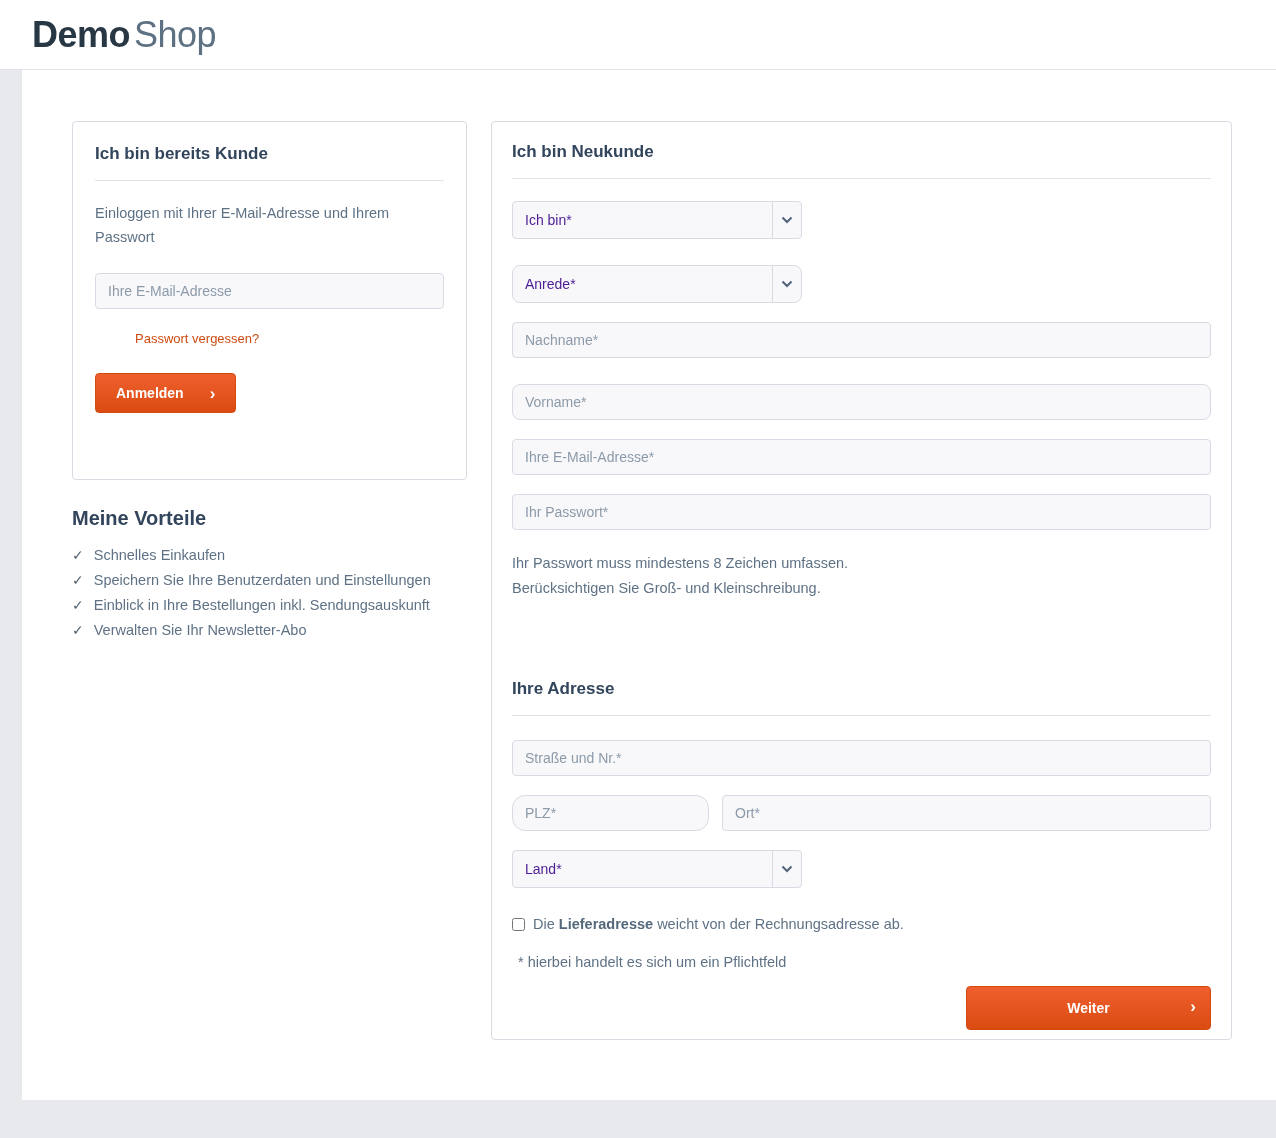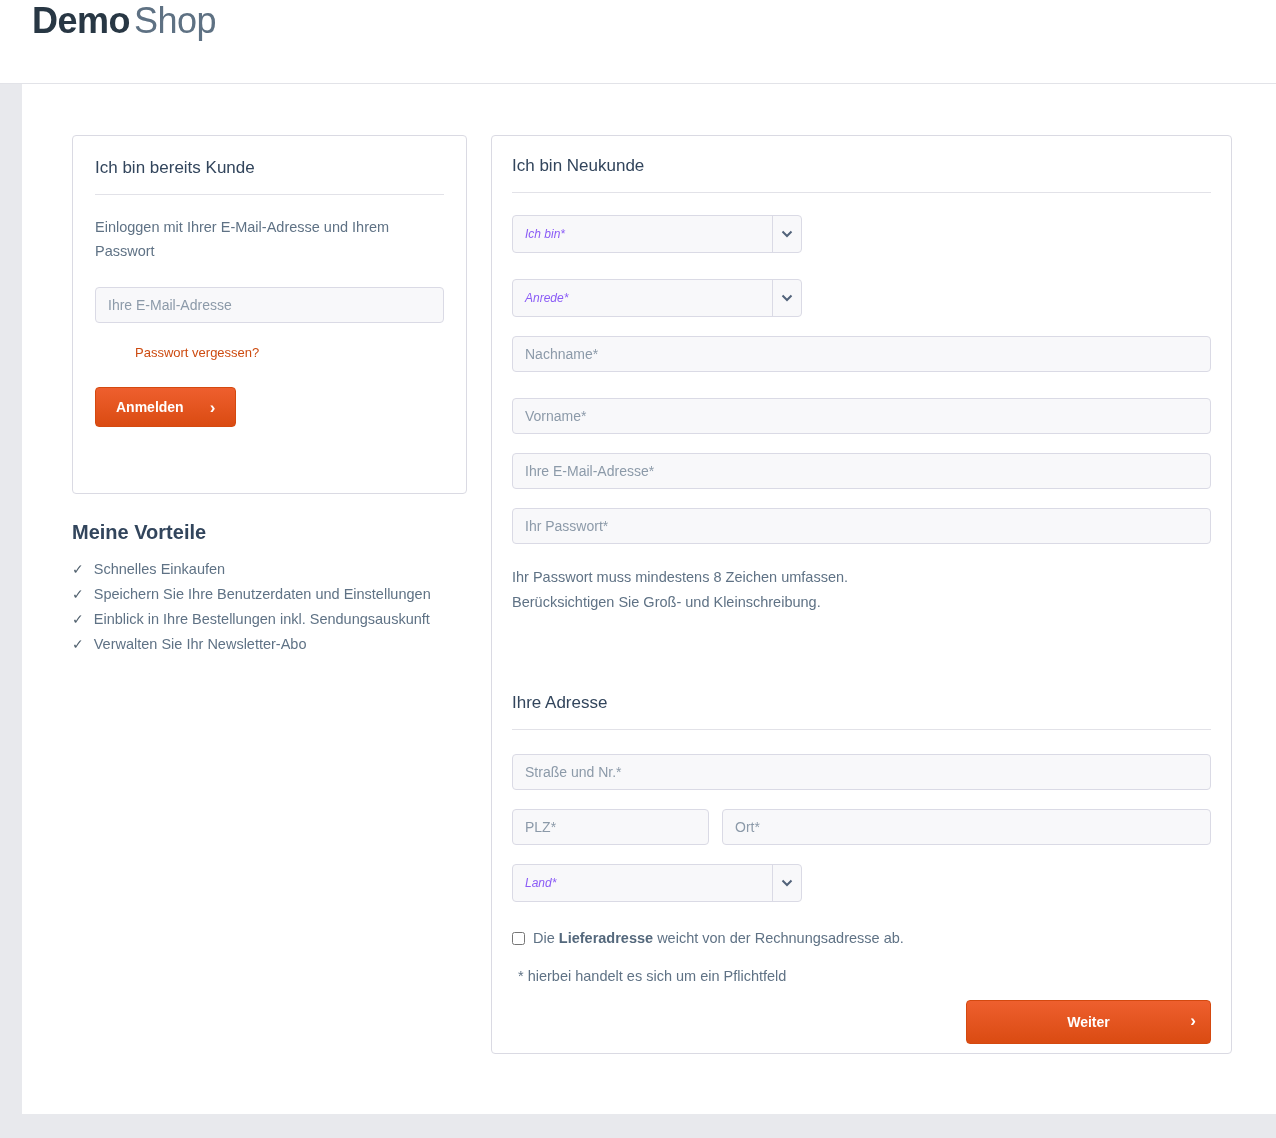--- a/index.html
+++ b/index.html
@@ -4,23 +4,23 @@
 <style>
   * { margin: 0; padding: 0; box-sizing: border-box; }
   html, body {
     width: 1276px; height: 1138px;
     background: #e8e9ed;
     font-family: "Liberation Sans", sans-serif;
     overflow: hidden;
   }
   
   .header {
-    height: 84px; background: #ffffff;
+    height: 70px; background: #ffffff;
     border-bottom: 1px solid #e2e3e8;
-    display: flex; align-items: flex-start;
+    display: flex; align-items: center;
     padding-left: 32px;
   }
   .logo { font-size: 36px; letter-spacing: -0.5px; cursor: pointer; }
   .logo .logo-bold { font-weight: bold; color: #283744; }
   .logo .logo-light { font-weight: normal; color: #5e7183; margin-left: 4px; }
 
   
   .content {
     position: relative;
     margin-left: 22px;
@@ -31,21 +31,21 @@
   .panel {
     position: absolute;
     background: #ffffff;
     border: 1px solid #dadae3;
     border-radius: 4px;
   }
   .panel-login { left: 50px; top: 51px; width: 395px; height: 359px; padding: 22px; }
   .panel-register { left: 469px; top: 51px; width: 741px; height: 919px; padding: 20px; }
 
   .panel-title, .section-title {
-    font-size: 17px; font-weight: normal; color: #32455c;
+    font-size: 17px; font-weight: bold; color: #32455c;
   }
   .divider { border-bottom: 1px solid #e2e2e8; margin-top: 16px; }
 
   .body-text { font-size: 14.5px; color: #5f7285; line-height: 24px; }
 
   
   .text-input {
     display: block; width: 100%; height: 36px;
     background: #f8f8fa;
     border: 1px solid #dadae5; border-radius: 4px;
@@ -59,21 +59,21 @@
   
   .select {
     width: 290px; height: 38px;
     background: #f8f8fa;
     border: 1px solid #dadae5; border-radius: 4px;
     display: flex; align-items: stretch;
     cursor: pointer;
   }
   .select-label {
     flex: 1; display: flex; align-items: center;
-    padding-left: 12px; font-size: 12px; color: #8b5cf6; font-style: italic;
+    padding-left: 12px; font-size: 14px; color: #4c1d95;
   }
   .select-caret {
     width: 29px; border-left: 1px solid #dadae5;
     display: flex; align-items: center; justify-content: center;
   }
 
   
   .btn-primary {
     border: 1px solid #d4490f; border-radius: 4px;
     background: linear-gradient(to bottom, #ee5f2e, #da4b12);
@@ -95,26 +95,26 @@
   .link { color: #cd4b10; font-size: 13px; text-decoration: none; cursor: pointer; margin-left: 40px; }
 
   
   .benefits { position: absolute; left: 50px; top: 437px; width: 420px; }
   .benefits-title { font-size: 20px; font-weight: bold; color: #32455c; margin-bottom: 17px; }
   .benefit-item { display: flex; align-items: baseline; font-size: 14.5px; color: #5f7285; margin-bottom: 9px; }
   .benefit-check { color: #52626f; font-size: 14px; margin-right: 10px; }
 
   
   .mt22 { margin-top: 22px; }
-  .mt26 { margin-top: 26px; }
+  .mt26 { margin-top: 26px; border-radius: 8px; }
   .mt19 { margin-top: 19px; }
   .hint { margin-top: 21px; font-size: 14.5px; color: #5f7285; line-height: 25px; }
   .address-heading { margin-top: 78px; }
   .row { display: flex; gap: 13px; margin-top: 19px; }
-  .input-zip { width: 197px; }
+  .input-zip { width: 197px; border-radius: 13px; }
   .input-city { flex: 1; }
 
   .checkbox-row {
     margin-top: 28px; display: flex; align-items: center;
     font-size: 14.5px; color: #5f7285;
   }
   .checkbox-row input[type="checkbox"] {
     width: 13px; height: 13px; margin-right: 8px; cursor: pointer;
   }
   .checkbox-bold { font-weight: bold; color: #54687c; }

